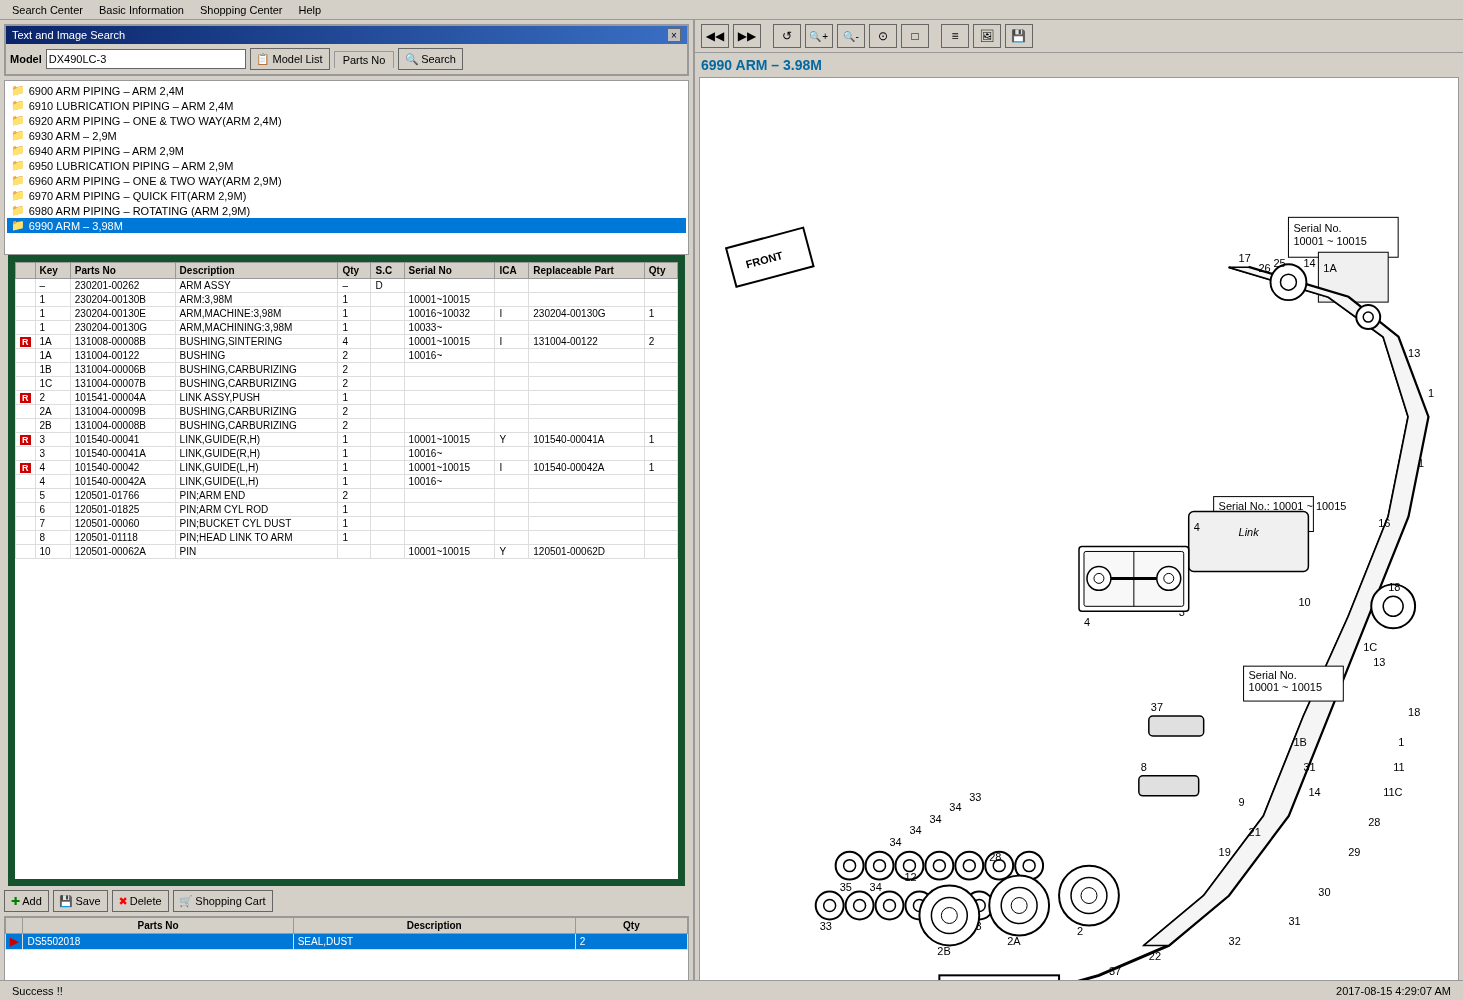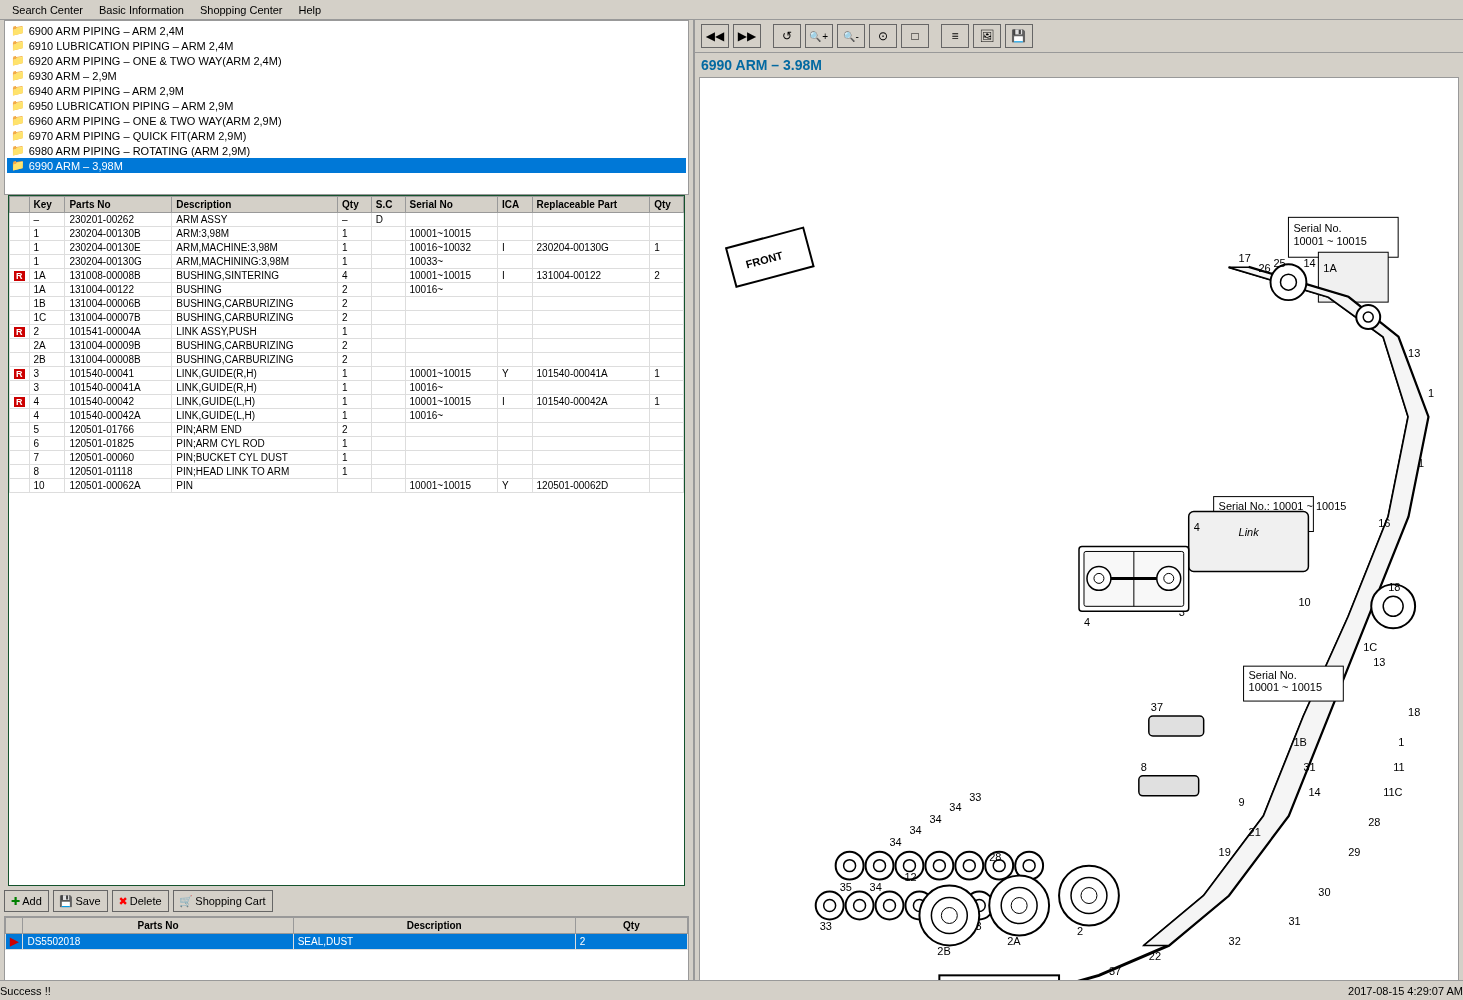--- a/index.html
+++ b/index.html
@@ -117,21 +117,21 @@
       padding: 1px 2px;
       cursor: pointer;
       white-space: nowrap;
     }
     .tree-item.selected { background: #0078d7; color: white; }
     .folder-icon { margin-right: 4px; color: #f0b400; }
 
     
     .parts-table-container {
       background: white;
-      border: 1px solid #14532d;
+      border: 7px solid #14532d;
       margin: 0 4px;
       flex: 1;
       overflow-y: auto;
       overflow-x: auto;
     }
     .parts-table {
       width: 100%;
       border-collapse: collapse;
     }
     .parts-table th {
@@ -242,21 +242,21 @@
       position: fixed;
       bottom: 0;
       left: 0;
       right: 0;
       height: 20px;
       background: #d4d0c8;
       border-top: 1px solid #999;
       display: flex;
       justify-content: space-between;
       align-items: center;
-      padding: 0 0;
+      padding: 0 12px;
       font-size: 11px;
     }
 
     .parts-table-wrapper {
       display: flex;
       flex: 1;
       overflow: hidden;
       margin: 0 4px;
     }
   </style>
@@ -267,20 +267,39 @@
   <span class="menu-item">Search Center</span>
   <span class="menu-item">Basic Information</span>
   <span class="menu-item">Shopping Center</span>
   <span class="menu-item">Help</span>
 </div>
 
 <div class="main-container">
 
   <div class="left-panel">
 
+    <div class="search-window">
+      <div class="search-window-title">
+        <span>Text and Image Search</span>
+        <div class="search-window-close">×</div>
+      </div>
+      <div class="search-bar">
+        <span class="model-label">Model</span>
+        <input class="model-input" type="text" value="DX490LC-3" style="">
+        <button class="btn">
+          <span>📋</span>
+          <span>Model List</span>
+        </button>
+        <span class="parts-no-tab">Parts No</span>
+        <button class="search-btn">
+          <span>🔍</span>
+          <span>Search</span>
+        </button>
+      </div>
+    </div>
 
     <div class="tree-area" id="tree-container">
         <div class="tree-item" style="padding-left: 4px;">
           <span class="folder-icon">📁</span>
           <span>6900 ARM PIPING – ARM 2,4M</span>
         </div>
         <div class="tree-item" style="padding-left: 4px;">
           <span class="folder-icon">📁</span>
           <span>6910 LUBRICATION PIPING – ARM 2,4M</span>
         </div>

